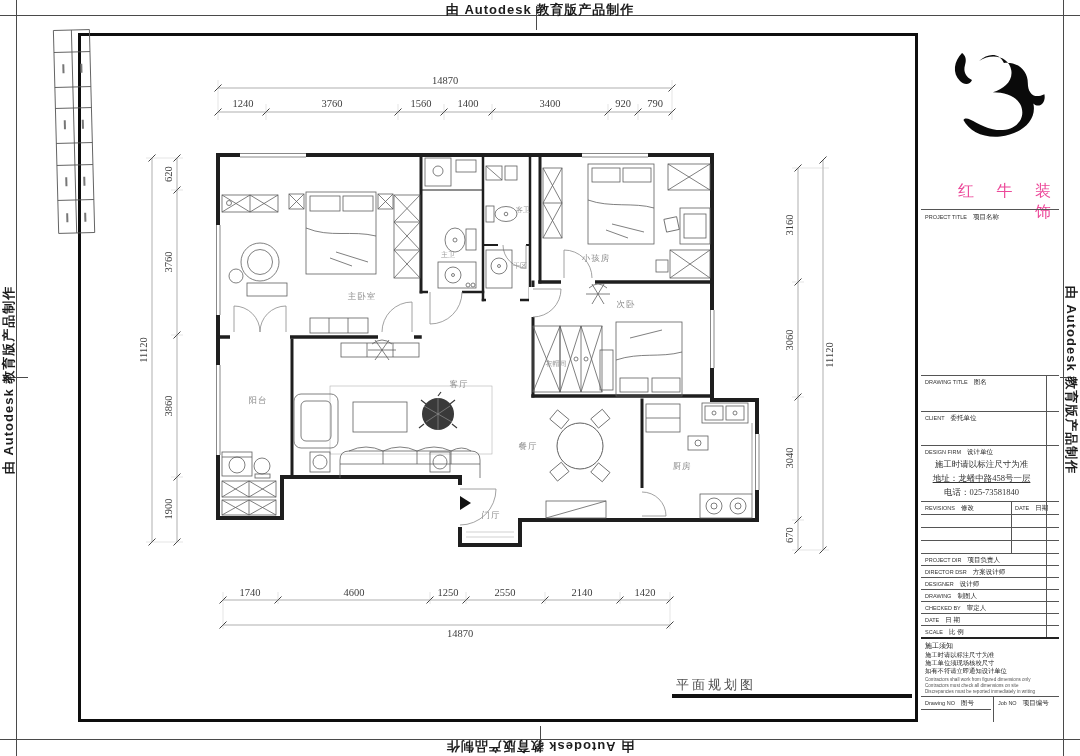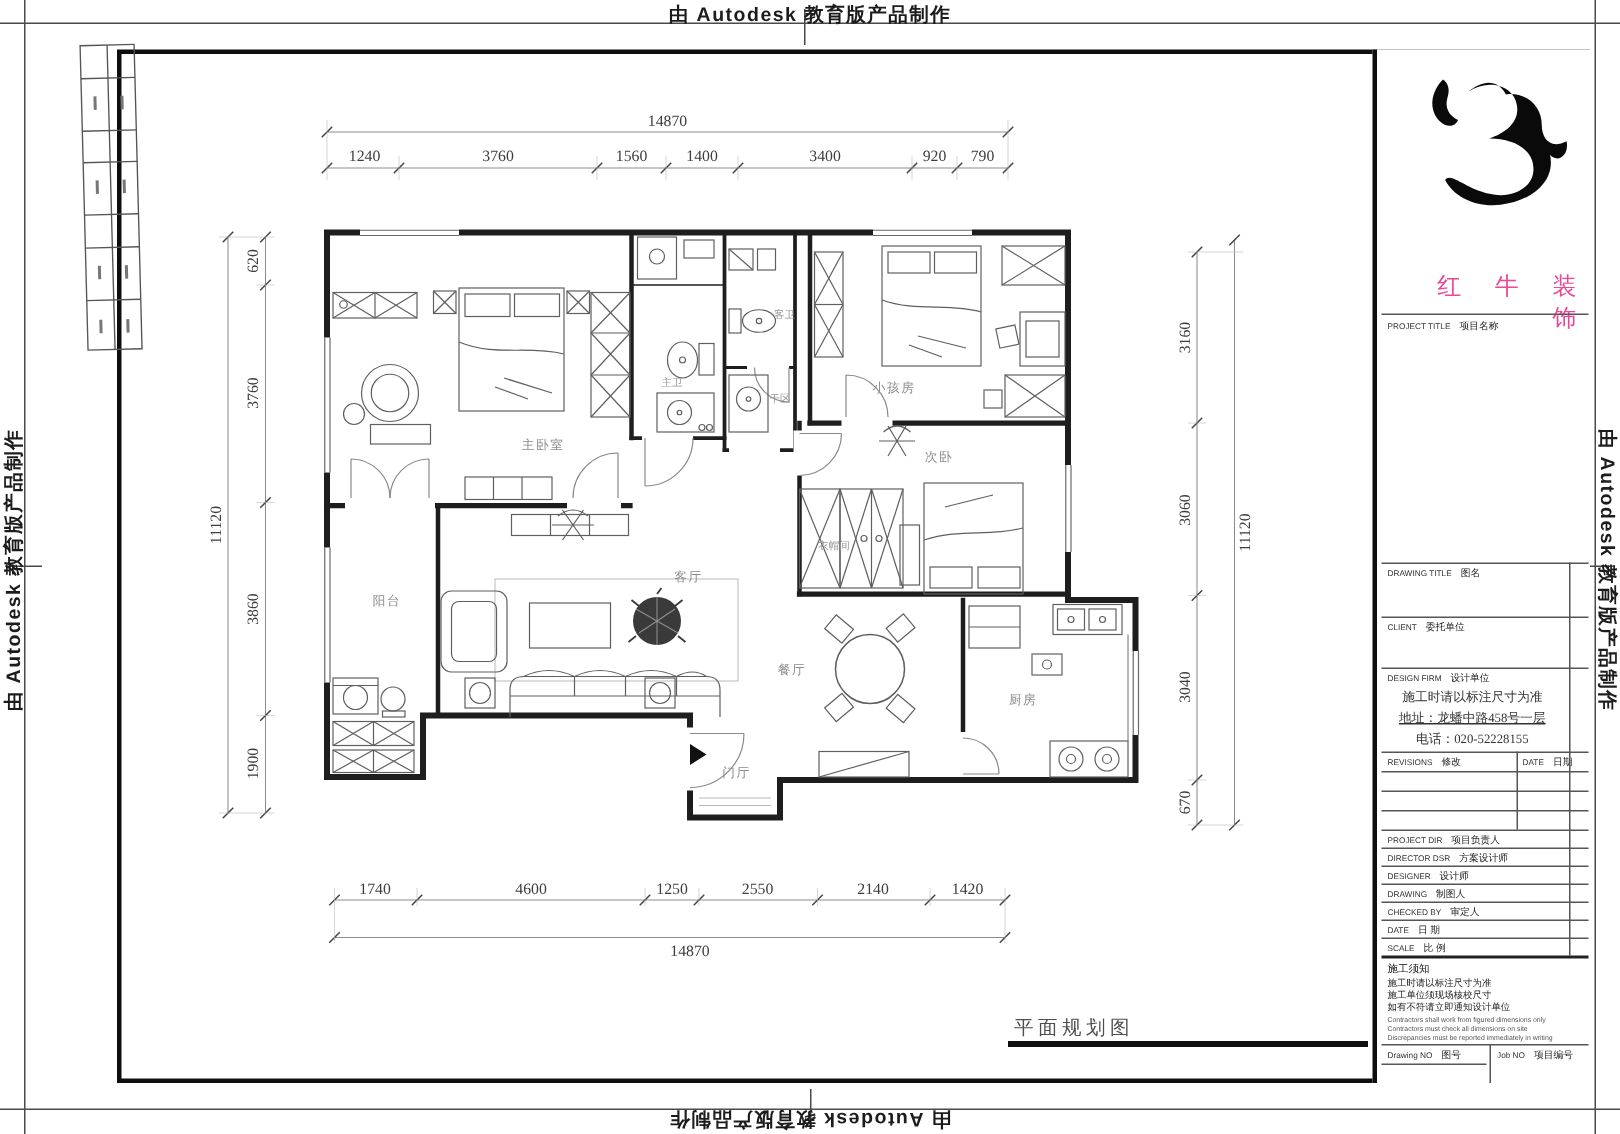--- a/index.html
+++ b/index.html
@@ -496,21 +496,21 @@
     <div class="hl" style="top:378px;"></div>
     <div class="fld" style="top:381px;">
       <span>CLIENT</span><span class="cn">委托单位</span>
     </div>
     <div class="hl" style="top:412px;"></div>
     <div class="fld" style="top:415px;">
       <span>DESIGN FIRM</span><span class="cn">设计单位</span>
     </div>
     <div class="company" style="top:424px;">施工时请以标注尺寸为准</div>
     <div class="company" style="top:438px;text-decoration:underline;">地址：龙蟠中路458号一层</div>
-    <div class="company" style="top:452px;">电话：020-52228155</div>
+    <div class="company" style="top:452px;">电话：025-73581840</div>
 
     <div class="hl" style="top:468px;"></div>
     <div class="fld" style="top:471px;">
       <span>REVISIONS</span><span class="cn">修改</span>
     </div>
     <div class="fld" style="top:471px;left:97px;">
       <span>DATE</span><span class="cn">日期</span>
     </div>
     <div class="vl" style="left:93px;top:468px;height:52px;"></div>
     <div class="hl" style="top:481px;"></div>

